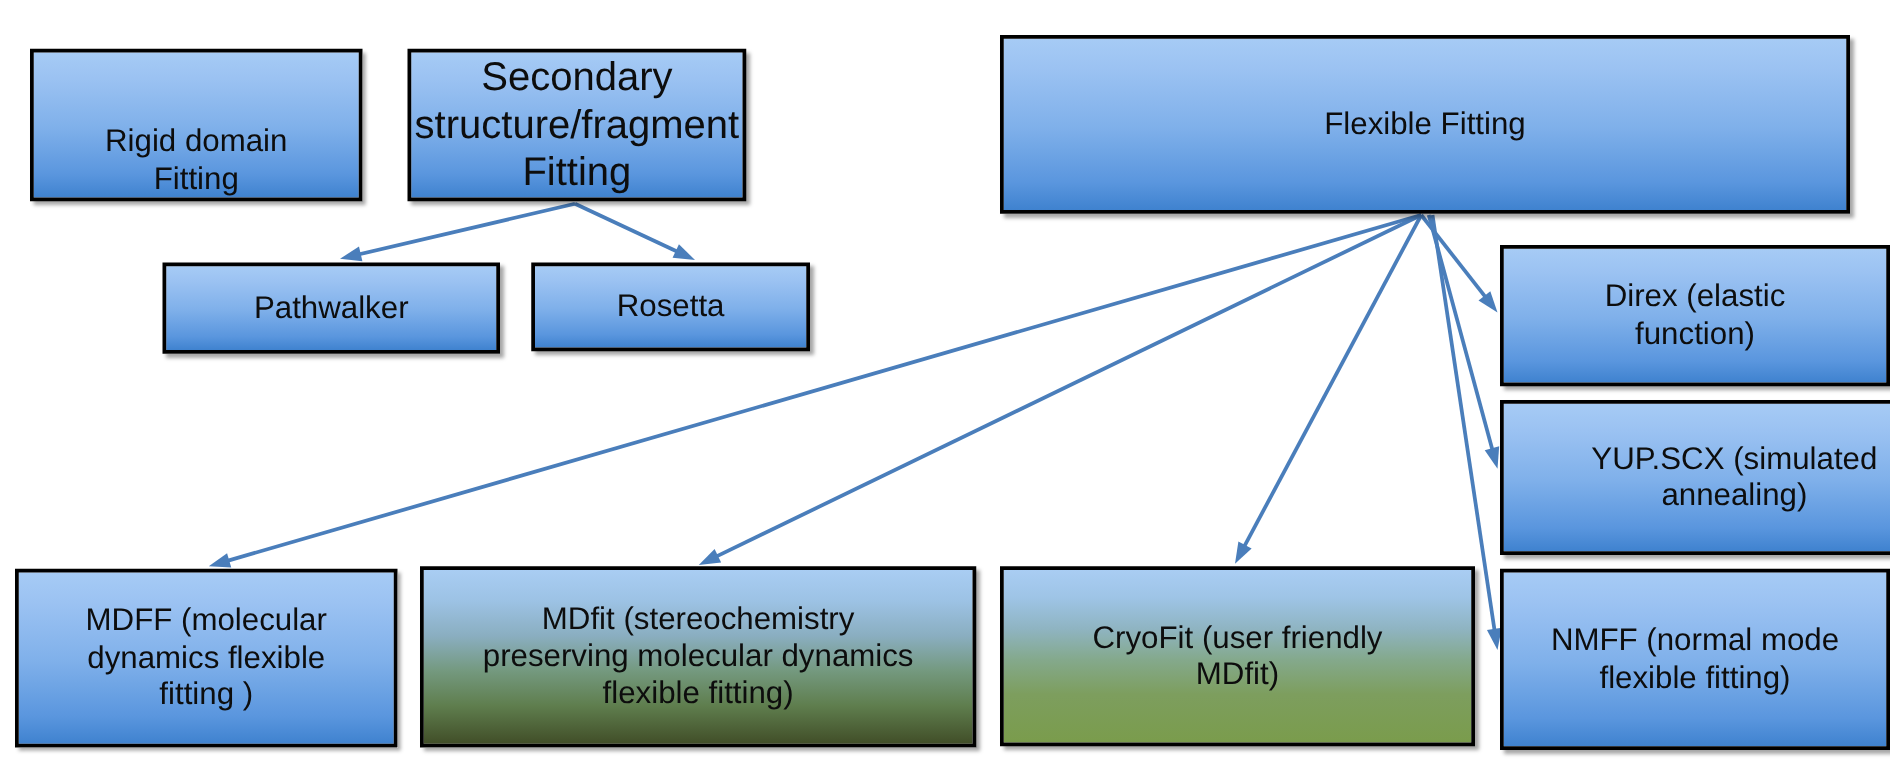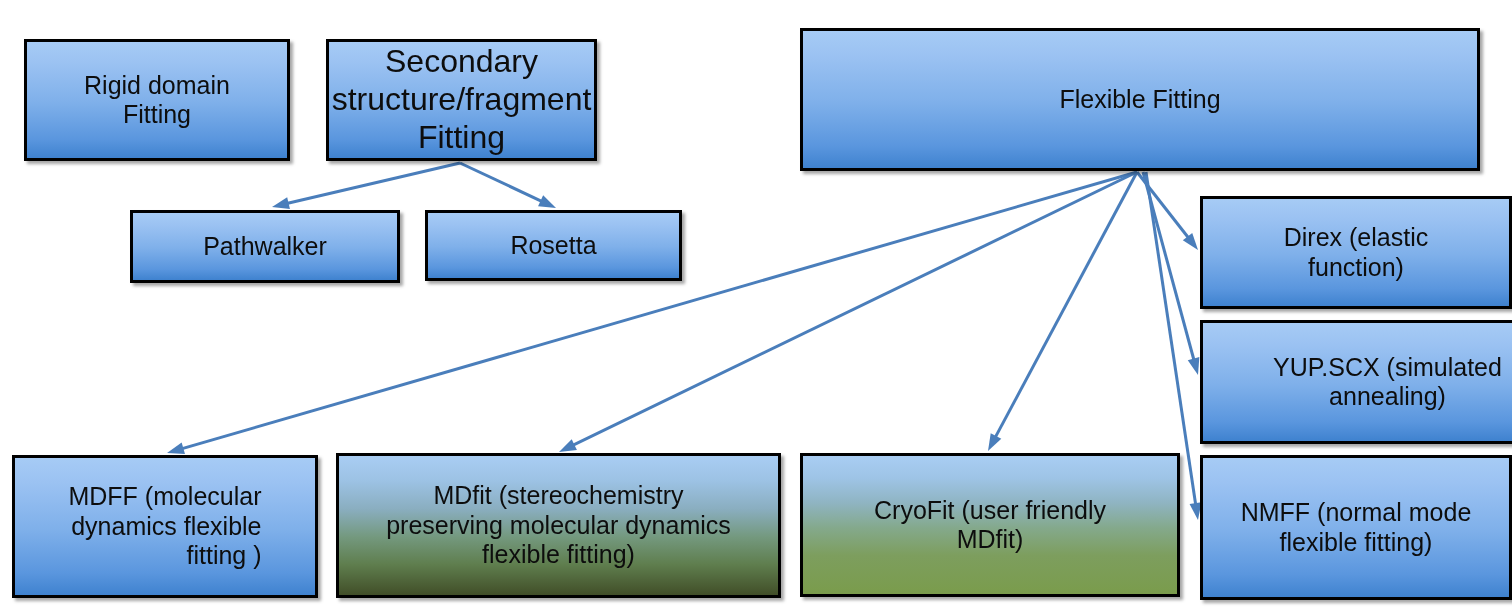--- a/index.html
+++ b/index.html
@@ -86,51 +86,51 @@
         <line x1="1143" y1="172" x2="1194.3388913430367" y2="361.487180775208" stroke="#4a7ebb" stroke-width="3" stroke-linecap="butt"></line>
         <polygon points="1198,375 1187.7631598202051,360.16062322287974 1199.3455762985982,357.02253008833975" fill="#4a7ebb"></polygon>
       </g>
       <g>
         <line x1="1146" y1="172" x2="1195.9310165091406" y2="506.15372586886457" stroke="#4a7ebb" stroke-width="3" stroke-linecap="butt"></line>
         <polygon points="1198,520 1189.5535454191843,504.07337433684665 1201.4217803887288,502.2999599161101" fill="#4a7ebb"></polygon>
       </g>
     </svg>
 
   <div id="node-layer">
-      <div class="node grad-blue" style="left: 24px; top: 39px; width: 266px; height: 122px; font-size: 25px;">
+      <div class="node grad-blue" style="left: 24px; top: 39px; width: 266px; height: 122px; font-size: 25px; align-items: flex-end;">
         <span class="node-label">Rigid domain
 Fitting</span>
       </div>
       <div class="node grad-blue" style="left: 326px; top: 39px; width: 271px; height: 122px; font-size: 32px;">
         <span class="node-label">Secondary
 structure/fragment
 Fitting</span>
       </div>
       <div class="node grad-blue" style="left: 130px; top: 210px; width: 270px; height: 73px; font-size: 25px;">
         <span class="node-label">Pathwalker</span>
       </div>
-      <div class="node grad-blue" style="left: 425px; top: 210px; width: 257px; height: 71px; font-size: 25px; text-align: right;">
+      <div class="node grad-blue" style="left: 425px; top: 210px; width: 223px; height: 71px; font-size: 25px; text-align: right;">
         <span class="node-label">Rosetta</span>
       </div>
       <div class="node grad-blue" style="left: 800px; top: 28px; width: 680px; height: 143px; font-size: 25px;">
         <span class="node-label">Flexible Fitting</span>
       </div>
       <div class="node grad-blue" style="left: 1200px; top: 196px; width: 312px; height: 113px; font-size: 25px; align-items: center;">
         <span class="node-label">Direx (elastic
 function)</span>
       </div>
       <div class="node grad-blue" style="left: 1200px; top: 320px; width: 375px; height: 124px; font-size: 25px;">
         <span class="node-label">YUP.SCX (simulated
 annealing)</span>
       </div>
       <div class="node grad-blue" style="left: 1200px; top: 455px; width: 312px; height: 145px; font-size: 25px;">
         <span class="node-label">NMFF (normal mode
 flexible fitting)</span>
       </div>
-      <div class="node grad-blue" style="left: 12px; top: 455px; width: 306px; height: 143px; font-size: 25px; text-align: right;">
+      <div class="node grad-blue" style="left: 12px; top: 455px; width: 306px; height: 143px; font-size: 25px;">
         <span class="node-label">MDFF (molecular
 dynamics flexible
 fitting )</span>
       </div>
       <div class="node grad-blue-green-dark" style="left: 336px; top: 453px; width: 445px; height: 145px; font-size: 25px;">
         <span class="node-label">MDfit (stereochemistry
 preserving molecular dynamics
 flexible fitting)</span>
       </div>
       <div class="node grad-blue-green-light" style="left: 800px; top: 453px; width: 380px; height: 144px; font-size: 25px;">

